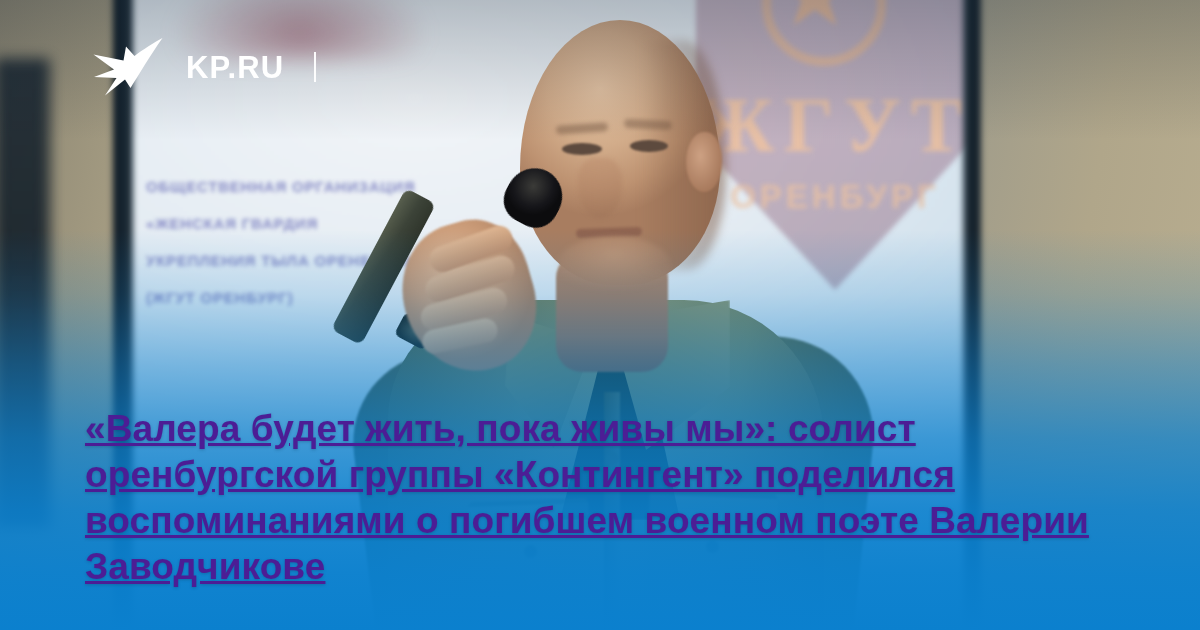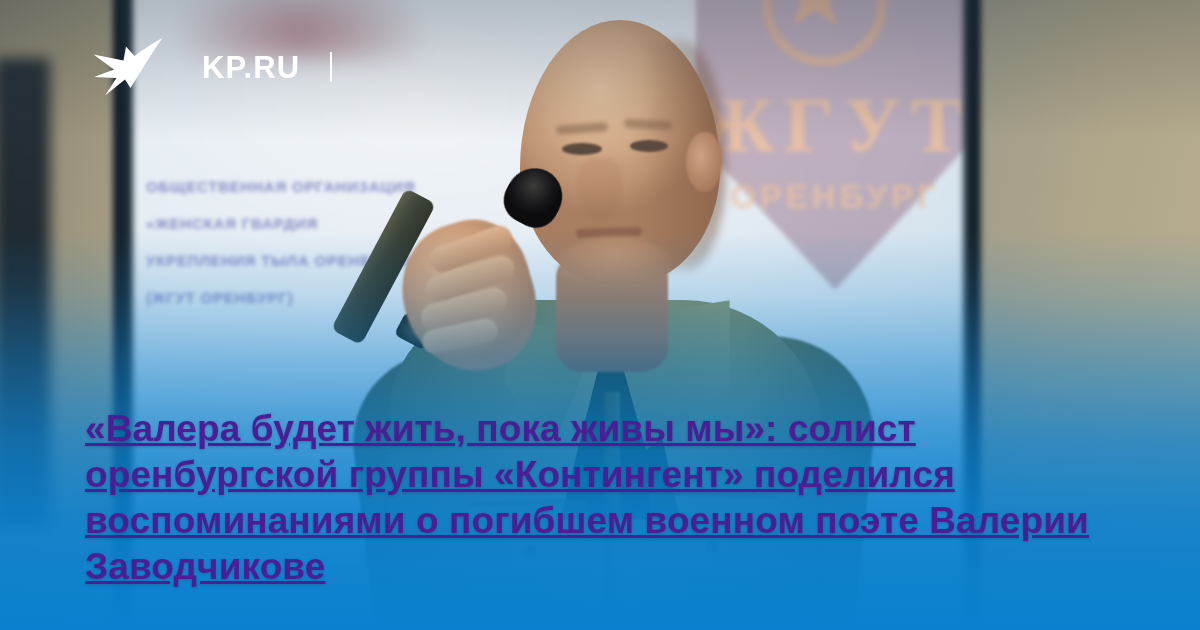--- a/index.html
+++ b/index.html
@@ -232,21 +232,20 @@
 
   
   .brand{
     position:absolute;left:92px;top:36px;height:62px;
     display:flex;align-items:center;gap:22px;
   }
   .bird{width:72px;height:62px;display:block;}
   .brand-name{
     color:#fff;font-size:31px;font-weight:700;letter-spacing:1.2px;
     line-height:1;
-    margin-left:16px;
   }
   .brand-sep{
     display:inline-block;width:2px;height:30px;background:#fff;opacity:.95;
     margin-left:8px;
   }
 
   
   .headline{
     position:absolute;left:85px;top:381px;width:1040px;
     color:#4c1d95;font-size:37px;font-weight:700;line-height:46px;

